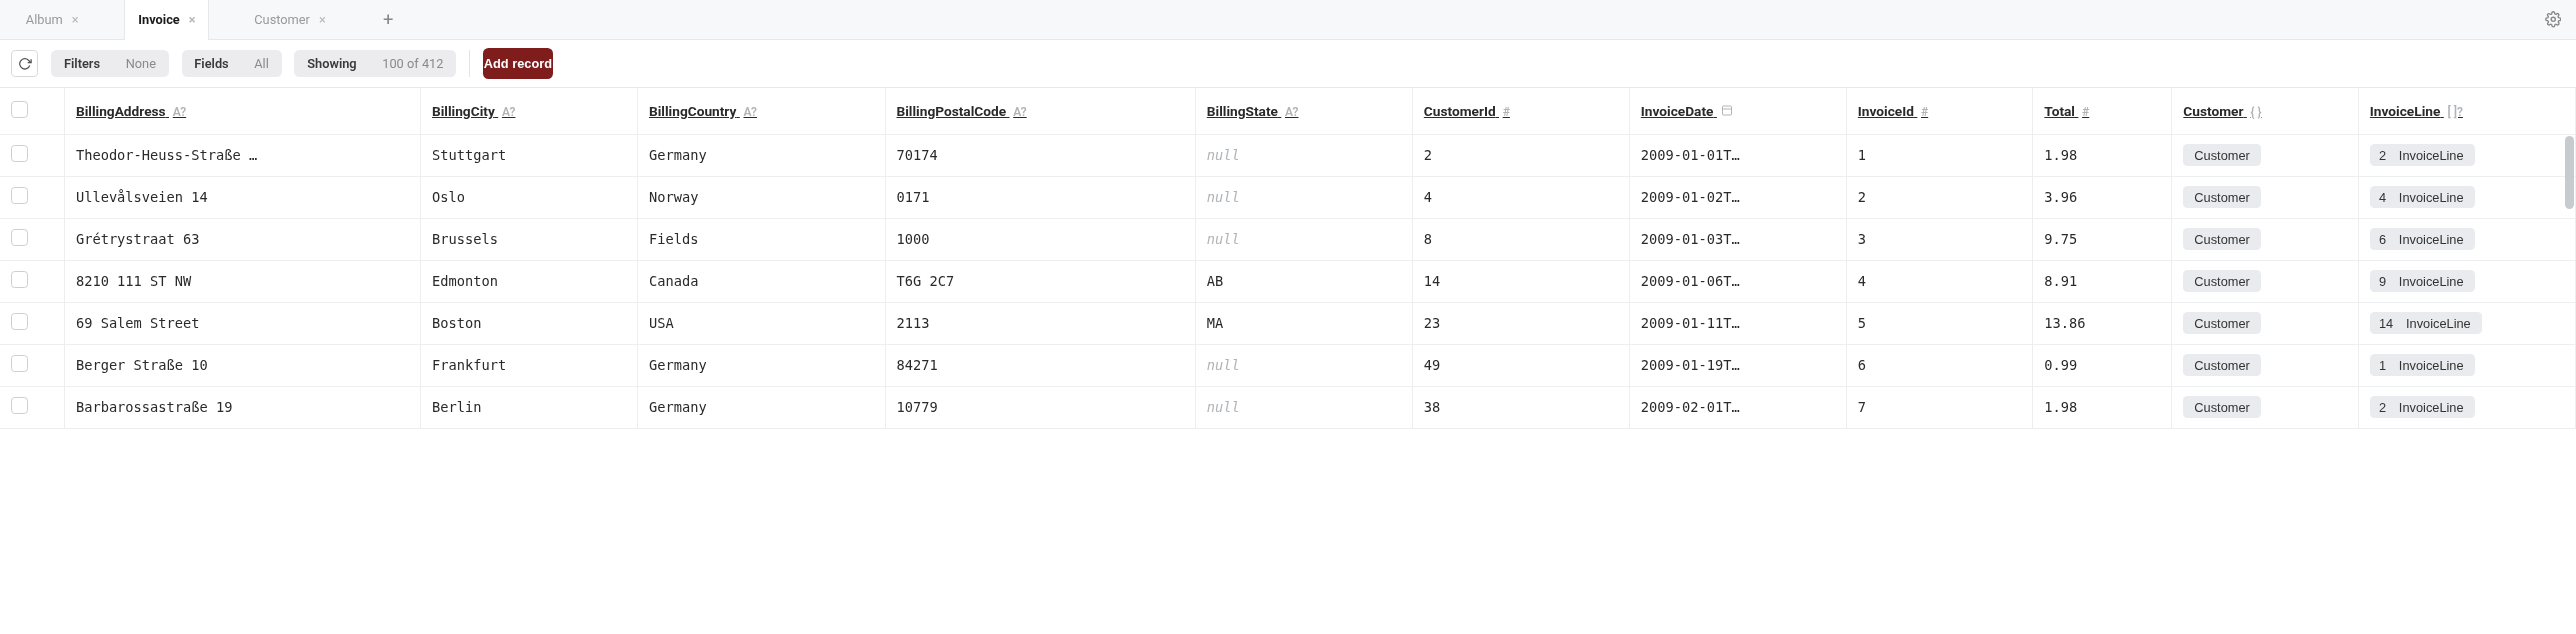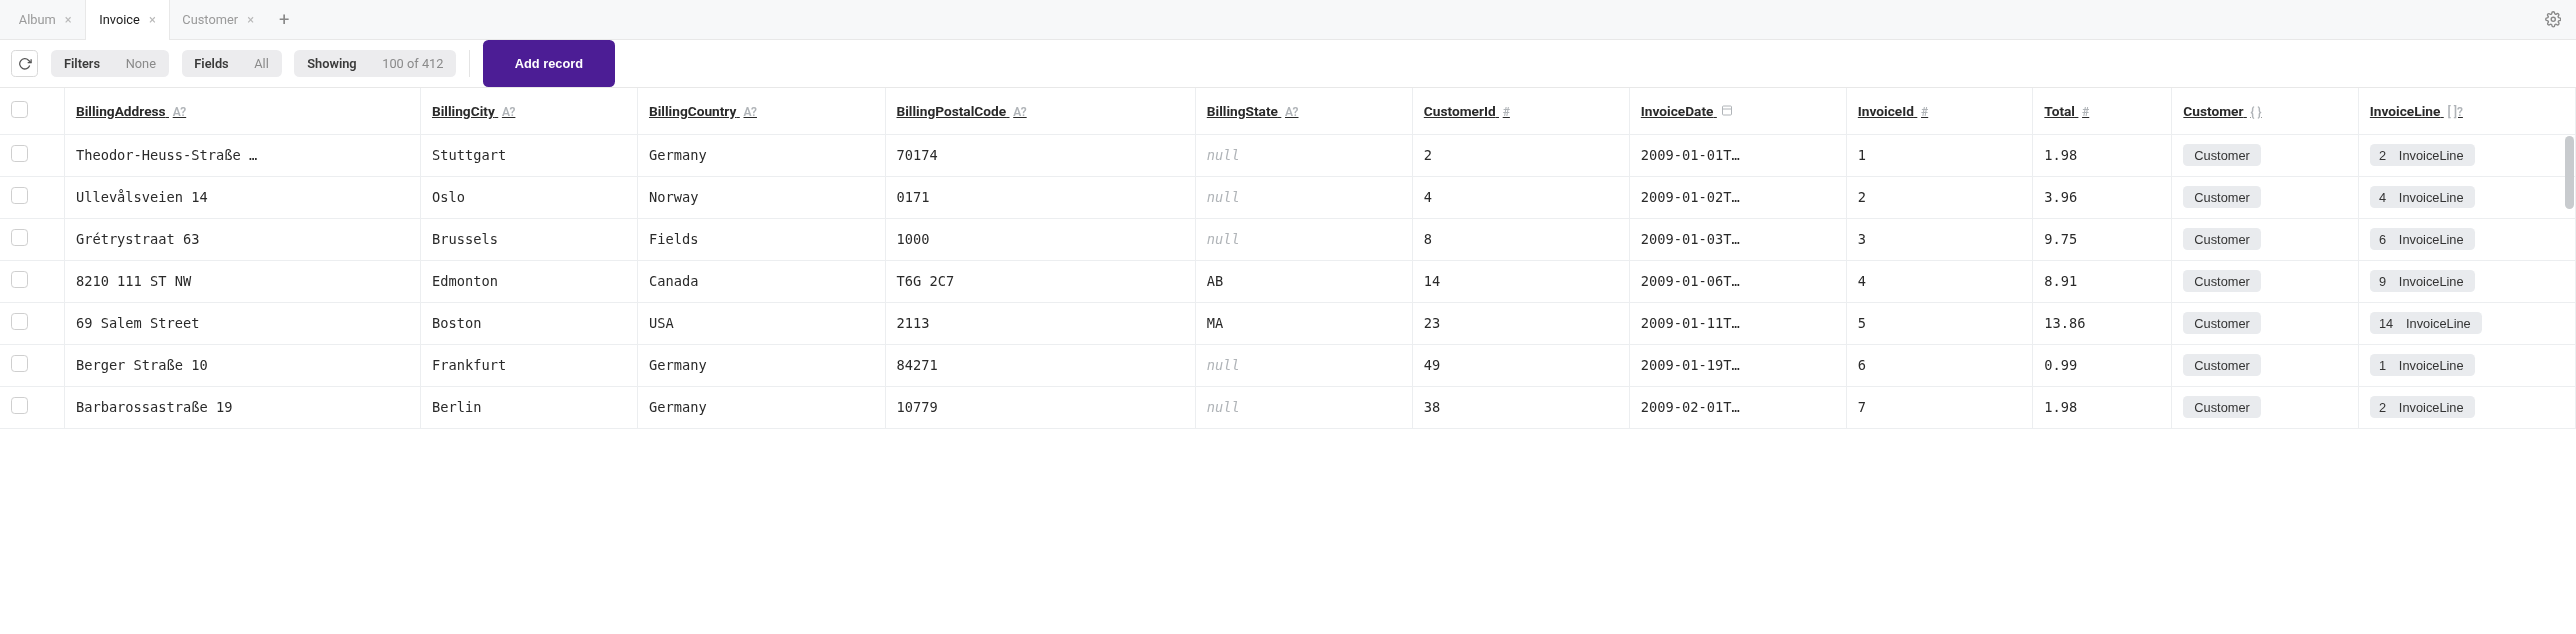--- a/index.html
+++ b/index.html
@@ -1,35 +1,35 @@
 <!DOCTYPE html>
 <html style="font-size:14.6px"><head>
 <meta charset="utf-8">
 <style>
 * { box-sizing: border-box; margin: 0; padding: 0; }
 body { font-family: -apple-system, BlinkMacSystemFont, "Segoe UI", Roboto, sans-serif; font-size: 12.8px; color: #1a1a1a; background: #fff; }
 .container { width: 100%; }
 
 
-.tabs { display: flex; align-items: center; height: 40px; background: #f7f8f9; border-bottom: 0.9px solid #e8e8e8; padding-left: 6px; }
+.tabs { display: flex; align-items: center; height: 40px; background: #f7f8f9; border-bottom: 0.9px solid #e8e8e8; padding-left: 13px; gap: 32px; }
 .tab { display: flex; align-items: center; padding: 0 12.8px; height: 40px; color: #9a9a9a; cursor: pointer; gap: 9.1px; border-right: 0.9px solid transparent; }
-.tab.active { background: #fff; color: #1a1a1a; font-weight: 400; border-left: 0.9px solid #e8e8e8; border-right: 0.9px solid #e8e8e8; }
+.tab.active { background: #fff; color: #1a1a1a; font-weight: 700; border-left: 0.9px solid #e8e8e8; border-right: 0.9px solid #e8e8e8; }
 .tab-close { font-size: 12.8px; color: #b8b8b8; cursor: pointer; }
 .tab-add { width: 33px; display: flex; align-items: center; justify-content: center; color: #888; font-size: 18.3px; cursor: pointer; }
 .spacer { flex: 1; }
 .gear { padding: 0 14.6px; color: #888; cursor: pointer; }
 
 
 .toolbar { display: flex; align-items: center; height: 48px; padding: 0 11px; gap: 12.8px; border-bottom: 0.9px solid #e8e8e8; }
 .refresh-btn { width: 27.4px; height: 27.4px; display: flex; align-items: center; justify-content: center; border: 0.9px solid #d8d8d8; border-radius: 4.6px; cursor: pointer; color: #555; }
 .pill-group { display: flex; align-items: center; background: #ececee; border-radius: 5.5px; overflow: hidden; height: 27px; }
 .pill-left { padding: 0 12.8px; font-weight: 600; color: #3a3a3a; height: 100%; display: flex; align-items: center; }
 .pill-right { padding: 0 12.8px; color: #8a8a8a; height: 100%; display: flex; align-items: center; text-align: center; }
 .divider { width: 0.9px; height: 27.4px; background: #e4e4e4; }
-.add-record { background: #4c1d95; color: #fff; border: none; border-radius: 5.5px; padding: 0 32px; height: 47px; font-weight: 600; cursor: pointer; font-size: 12.8px; }
+.add-record { background: #7f1d1d; color: #fff; border: none; border-radius: 5.5px; padding: 0 1px; height: 31px; font-weight: 600; cursor: pointer; font-size: 12.8px; }
 
 
 .table-wrap { position: relative; }
 .table { width: 100%; border-collapse: collapse; table-layout: fixed; }
 .table th, .table td { text-align: left; padding: 0 11px; border-bottom: 0.9px solid #eceef0; border-right: 0.9px solid #eceef0; white-space: nowrap; overflow: hidden; text-overflow: ellipsis; }
 .table th { height: 46px; font-weight: 700; color: #2a2a2a; font-size: 13.7px; background: #fff; text-decoration: underline; }
 .table td { height: 42px; font-family: ui-monospace, SFMono-Regular, Menlo, monospace; font-size: 13.7px; color: #2a2a2a; }
 .col-check { width: 38px; text-align: center; }
 .checkbox { width: 16.5px; height: 16.5px; border: 1.4px solid #cfcfcf; border-radius: 3.7px; display: inline-block; }
 .type-icon { color: #b0b4b8; font-weight: 600; margin-left: 3.7px; font-size: 12px; }

